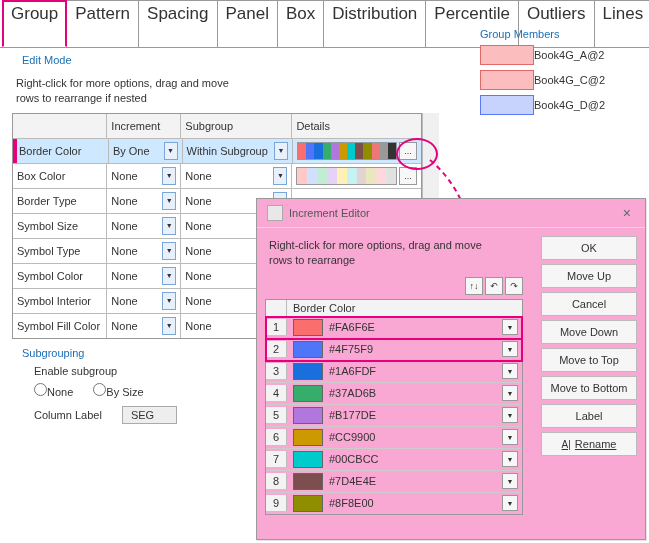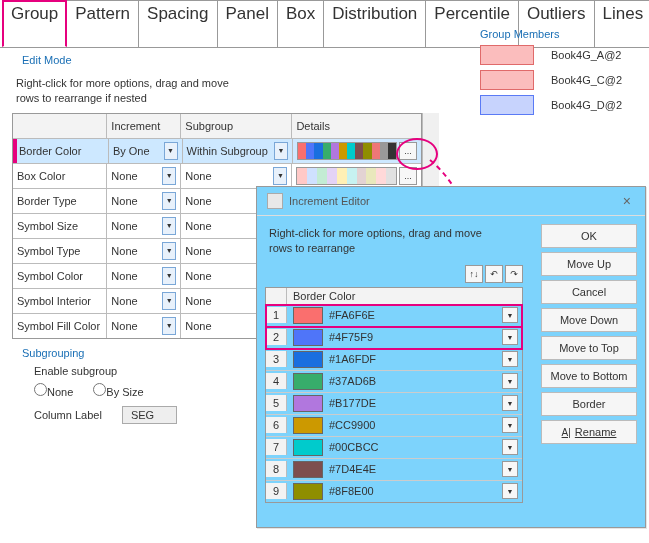--- a/index.html
+++ b/index.html
@@ -28,23 +28,23 @@
 .details-strip span{flex:1}
 .btn-tiny{width:16px;height:16px;border:1px solid #999;background:#f7f7f7;font-size:9px;display:flex;align-items:center;justify-content:center}
 .scroll-col{width:16px;background:#f0f0f0;border-left:1px solid #bbb}
 .subgroup-area{margin:8px 0 0 22px}
 .subgroup-area .group-title{margin-left:0}
 .sg-row{display:flex;align-items:center;gap:20px;margin:6px 0 0 12px}
 .col-label-row{display:flex;align-items:center;gap:20px;margin:8px 0 0 12px}
 .seg-box{border:1px solid #aaa;background:#eee;padding:2px 22px 2px 8px}
 .members{position:absolute;left:480px;top:28px;width:160px}
 .members .group-title{margin-left:0}
-.member-row{display:flex;align-items:center;gap:17px;margin-top:5px}
+.member-row{display:flex;align-items:center;gap:0;margin-top:5px}
 .swatch{width:52px;height:18px}
-.editor{position:absolute;left:256px;top:186px;width:388px;height:340px;background:#7dd3fc;border:1px solid #999;box-shadow:1px 1px 0 rgba(0,0,0,.1)}
+.editor{position:absolute;left:256px;top:198px;width:388px;height:340px;background:#f9a8d4;border:1px solid #999;box-shadow:1px 1px 0 rgba(0,0,0,.1)}
 .editor-title{display:flex;align-items:center;padding:6px 10px;border-bottom:1px solid #ddd;color:#555}
 .editor-title .close{margin-left:auto;font-size:14px;color:#666;padding:0 4px}
 .editor-body{display:flex;height:calc(100% - 32px)}
 .editor-left{flex:1;padding:8px 4px 8px 8px;position:relative}
 .editor-right{width:96px;padding:8px 8px 8px 4px;display:flex;flex-direction:column;gap:4px}
 .ebtn{border:1px solid #bbb;background:#f6f6f6;padding:5px 2px;text-align:center;font-size:11px}
 .ebtn.rename{display:flex;align-items:center;justify-content:center;gap:4px;text-decoration:underline}
 .editor-hint{margin:2px 0 8px 4px;line-height:1.4}
 .mini-icons{display:flex;justify-content:flex-end;gap:2px;margin:0 10px 4px 0}
 .mini-icons span{width:16px;height:16px;border:1px solid #999;background:#f7f7f7;font-size:9px;display:flex;align-items:center;justify-content:center}
@@ -293,20 +293,20 @@
           </div>
       </div>
     </div>
     <div class="editor-right" id="ed-buttons">
         <div class="ebtn">OK</div>
         <div class="ebtn">Move Up</div>
         <div class="ebtn">Cancel</div>
         <div class="ebtn">Move Down</div>
         <div class="ebtn">Move to Top</div>
         <div class="ebtn">Move to Bottom</div>
-        <div class="ebtn">Border</div>
+        <div class="ebtn">Label</div>
         <div class="ebtn rename">
           <span style="font-size:10px">A|</span>
           <span>Rename</span>
         </div>
       </div>
   </div>
 </div>
 
 </body></html>

